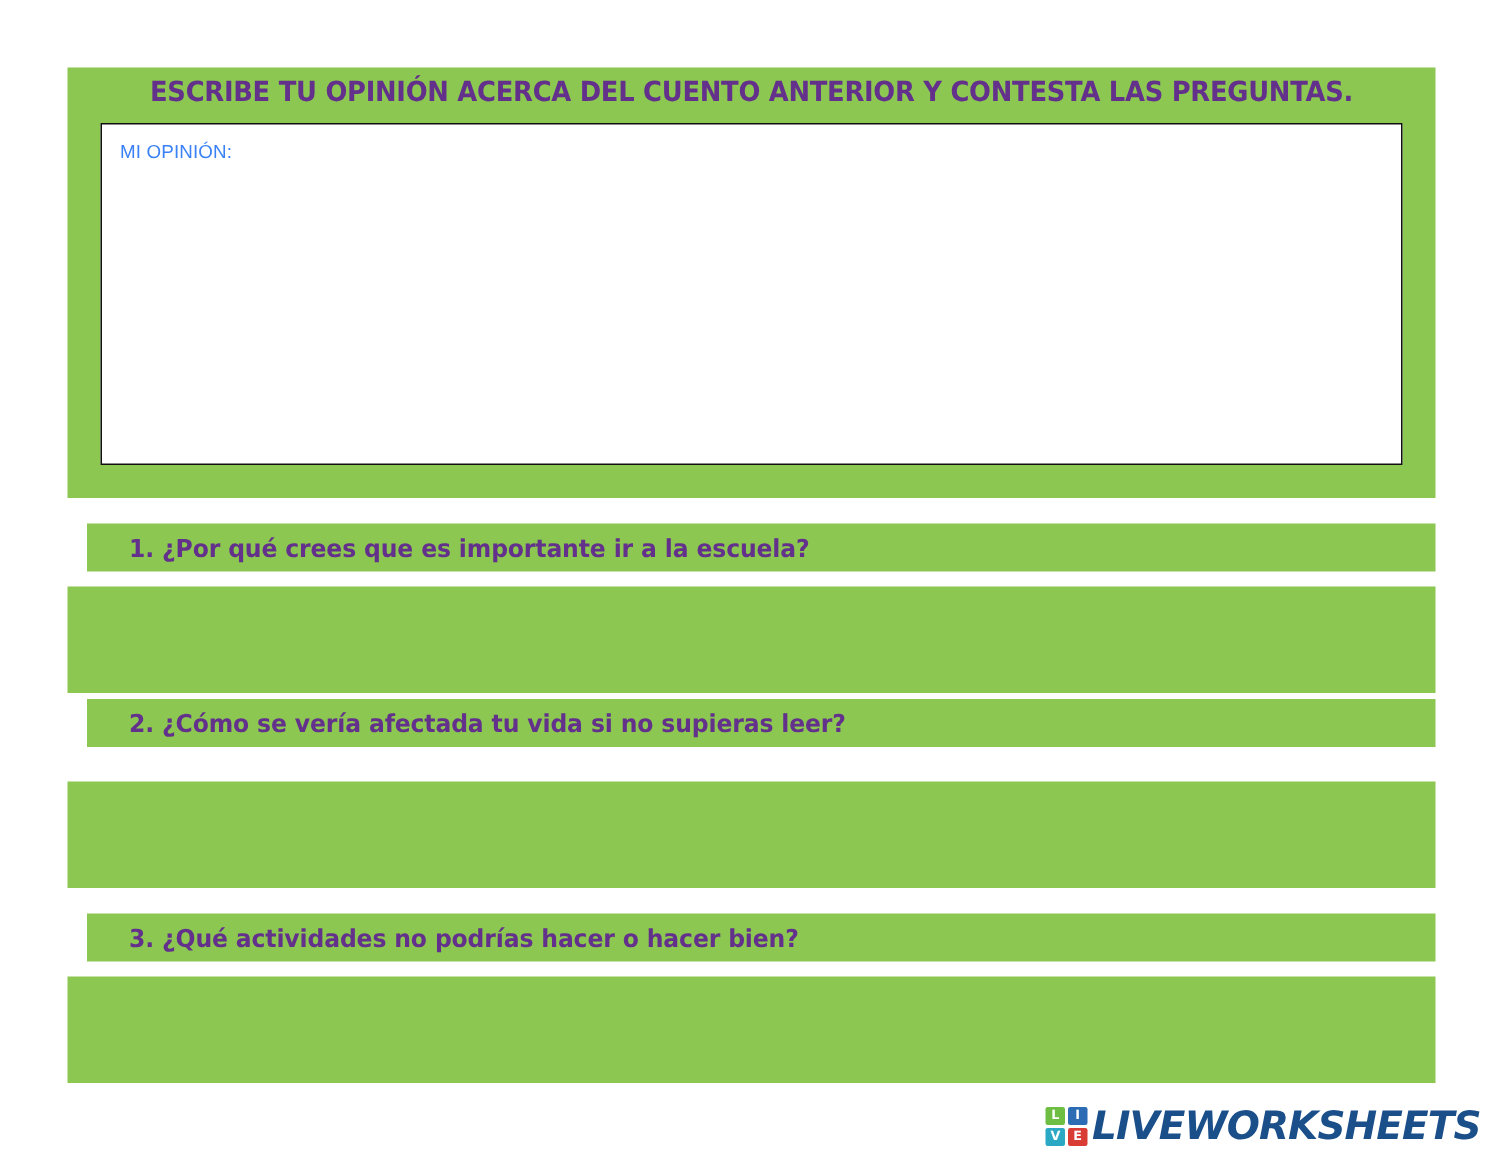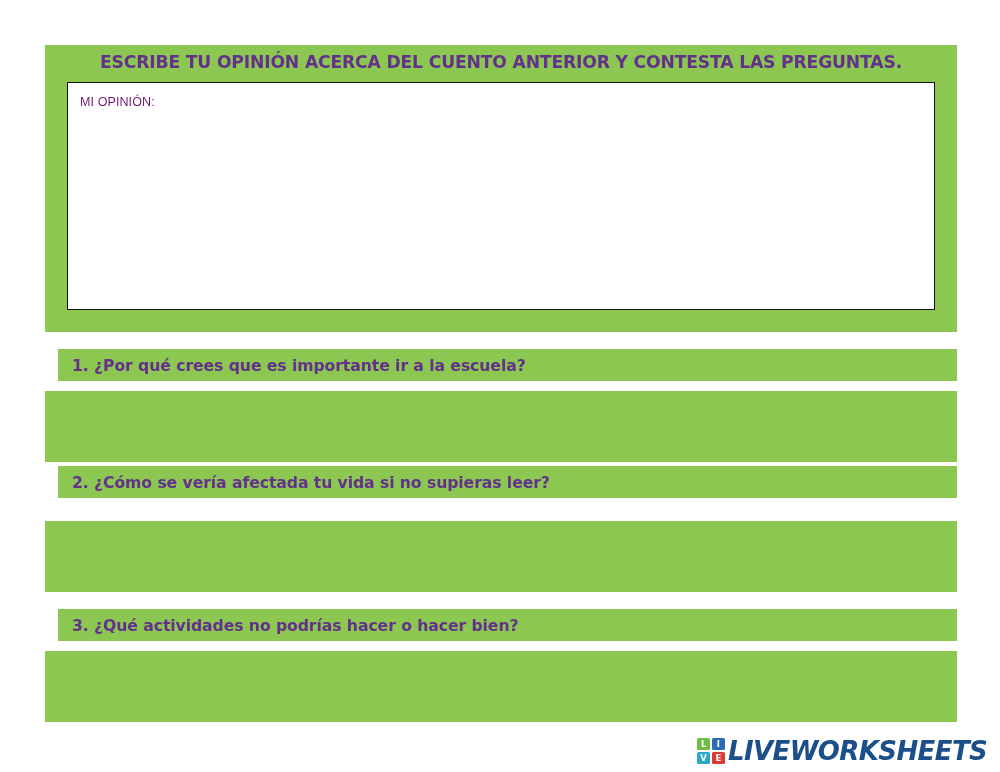--- a/index.html
+++ b/index.html
@@ -57,39 +57,39 @@
     top: 37px;
     width: 868px;
     height: 228px;
     background: #ffffff;
     border: 1.6px solid #101010;
     box-sizing: border-box;
     padding: 9px 0 0 12px;
   }
 
   .opinion-label {
-    color: #701a75;
+    color: #3b82f6;
     font-family: "Liberation Sans", sans-serif;
     font-size: 12.5px;
     font-weight: normal;
     line-height: 1;
     letter-spacing: 0.1px;
   }
 
   
   .question-bar {
     position: absolute;
     left: 58px;
     width: 899px;
     height: 32px;
     background: #8CC751;
     display: flex;
     align-items: center;
     box-sizing: border-box;
-    padding-left: 14px;
+    padding-left: 28px;
   }
 
   .question-text {
     color: #63318C;
     font-family: "DejaVu Sans", sans-serif;
     font-weight: bold;
     font-size: 16.5px;
     letter-spacing: -0.1px;
     transform: scaleX(0.95);
     transform-origin: 0 50%;

